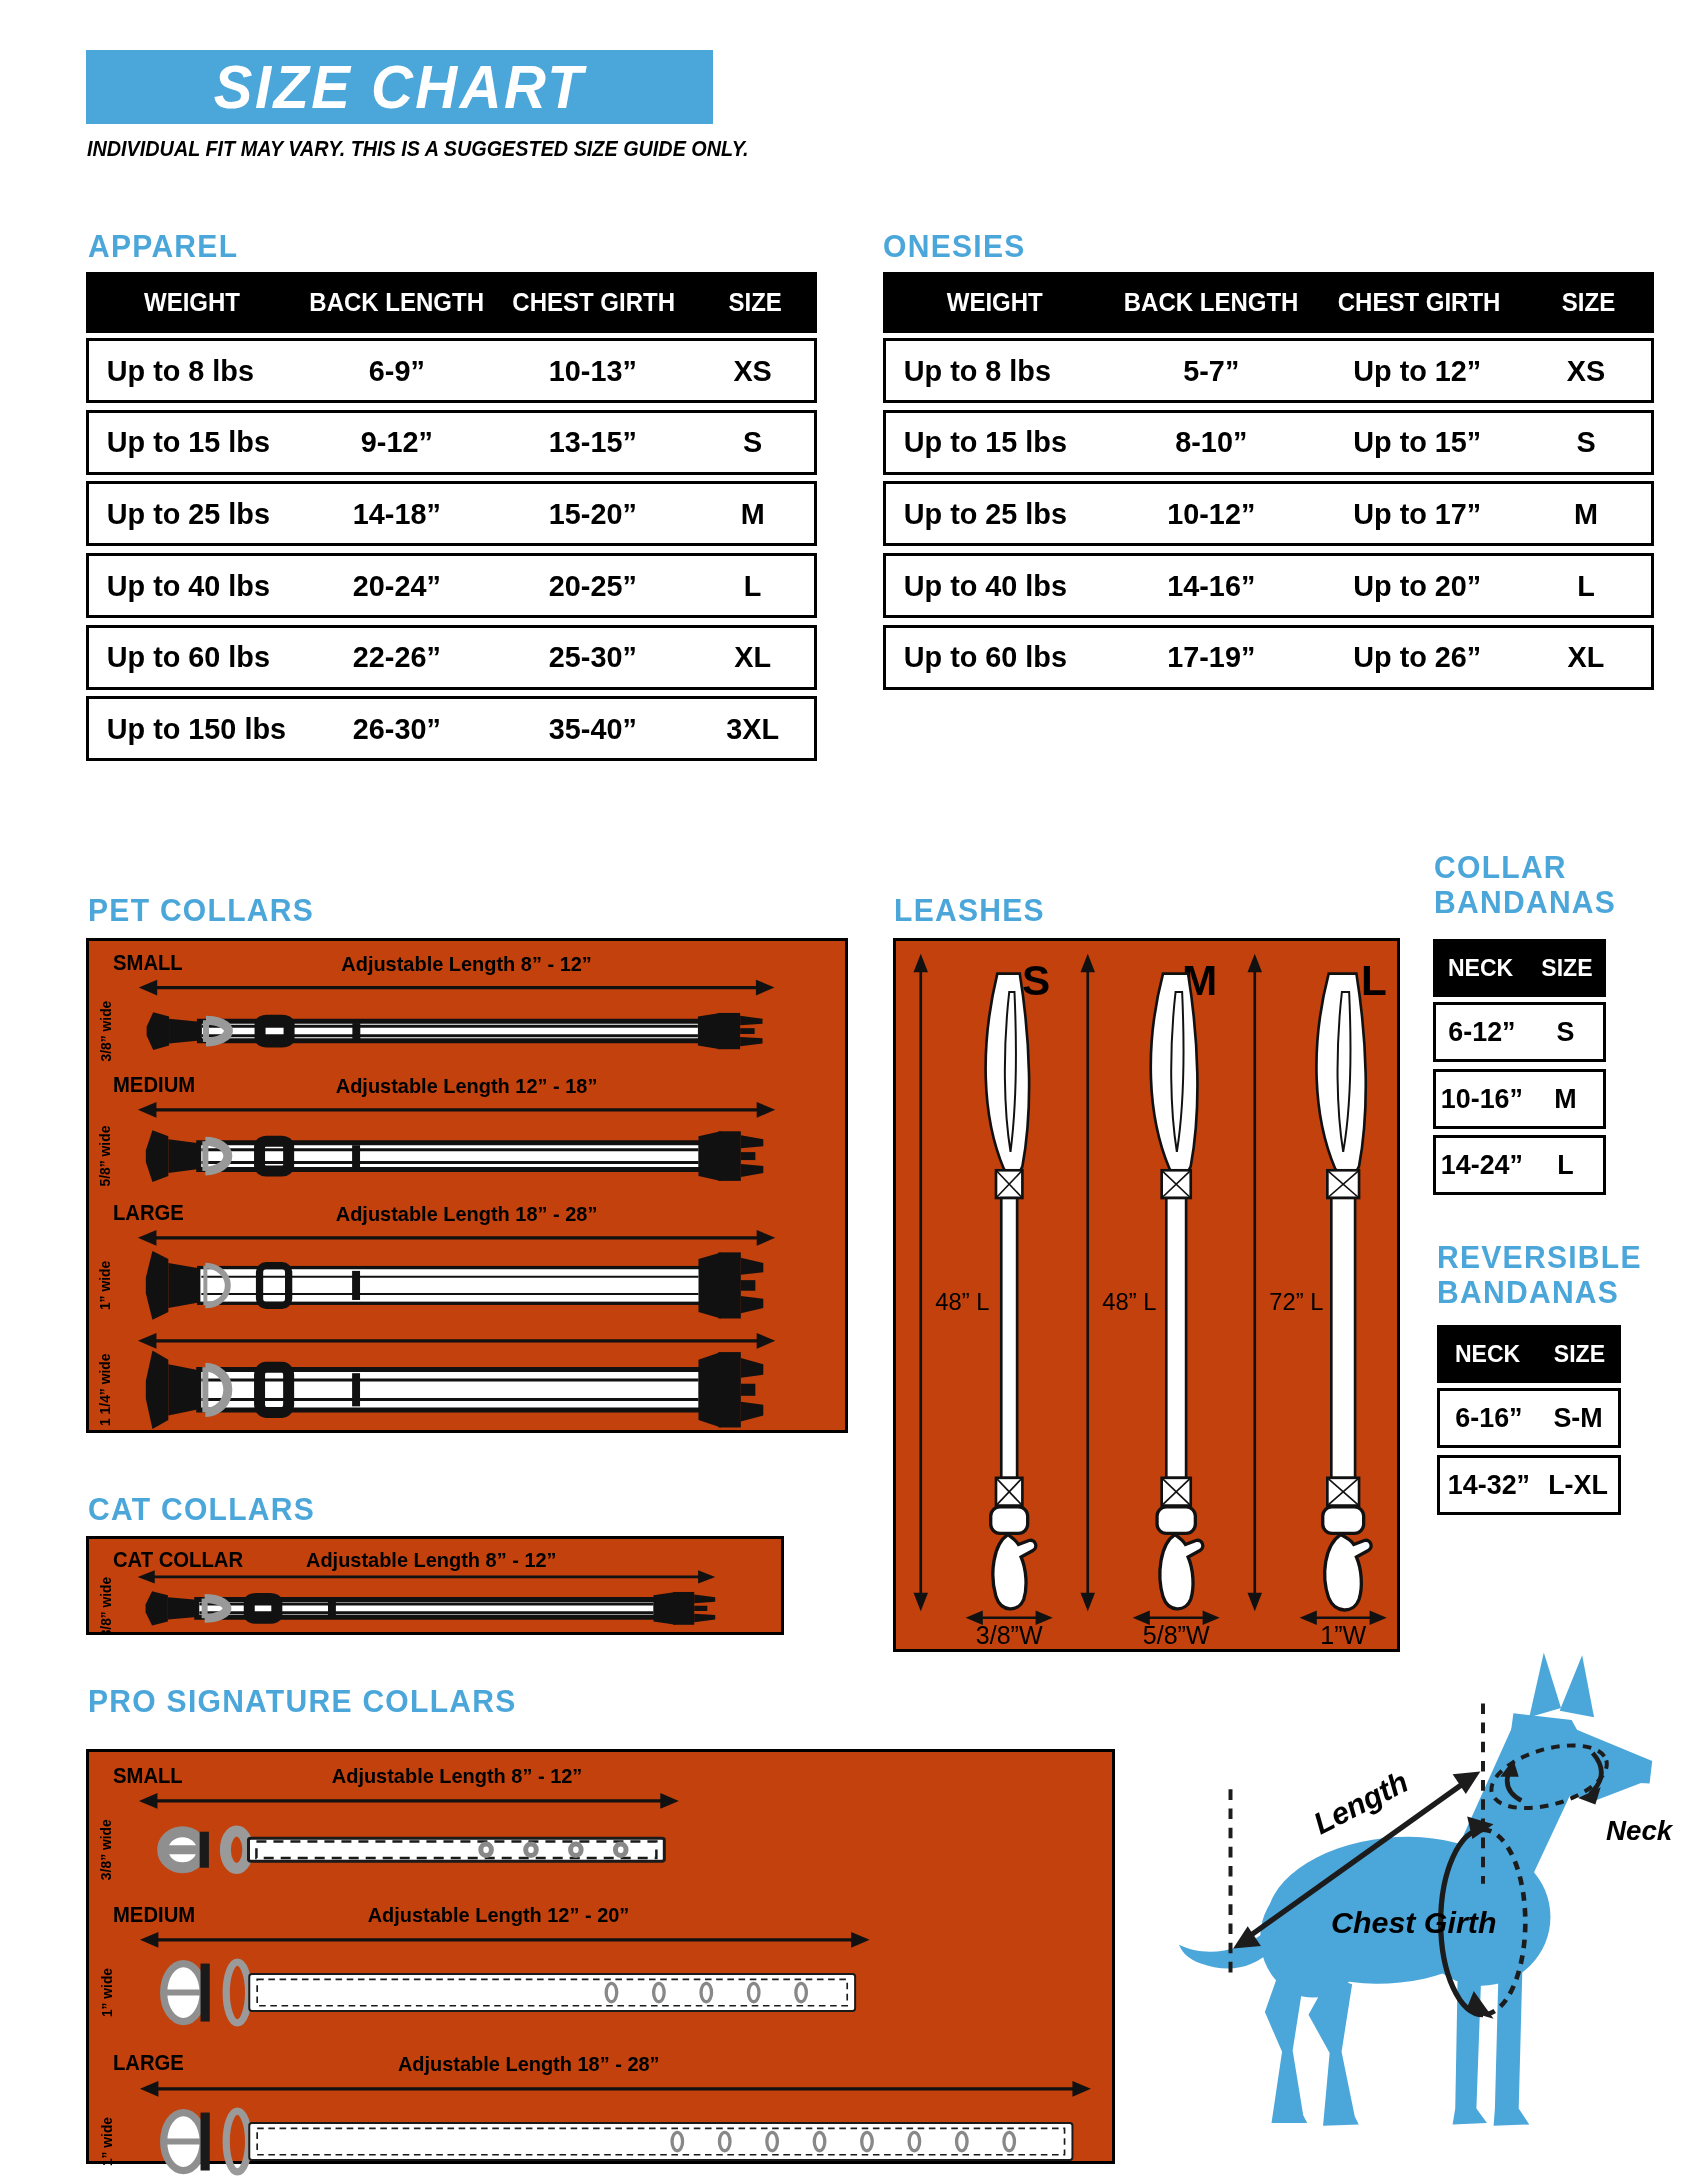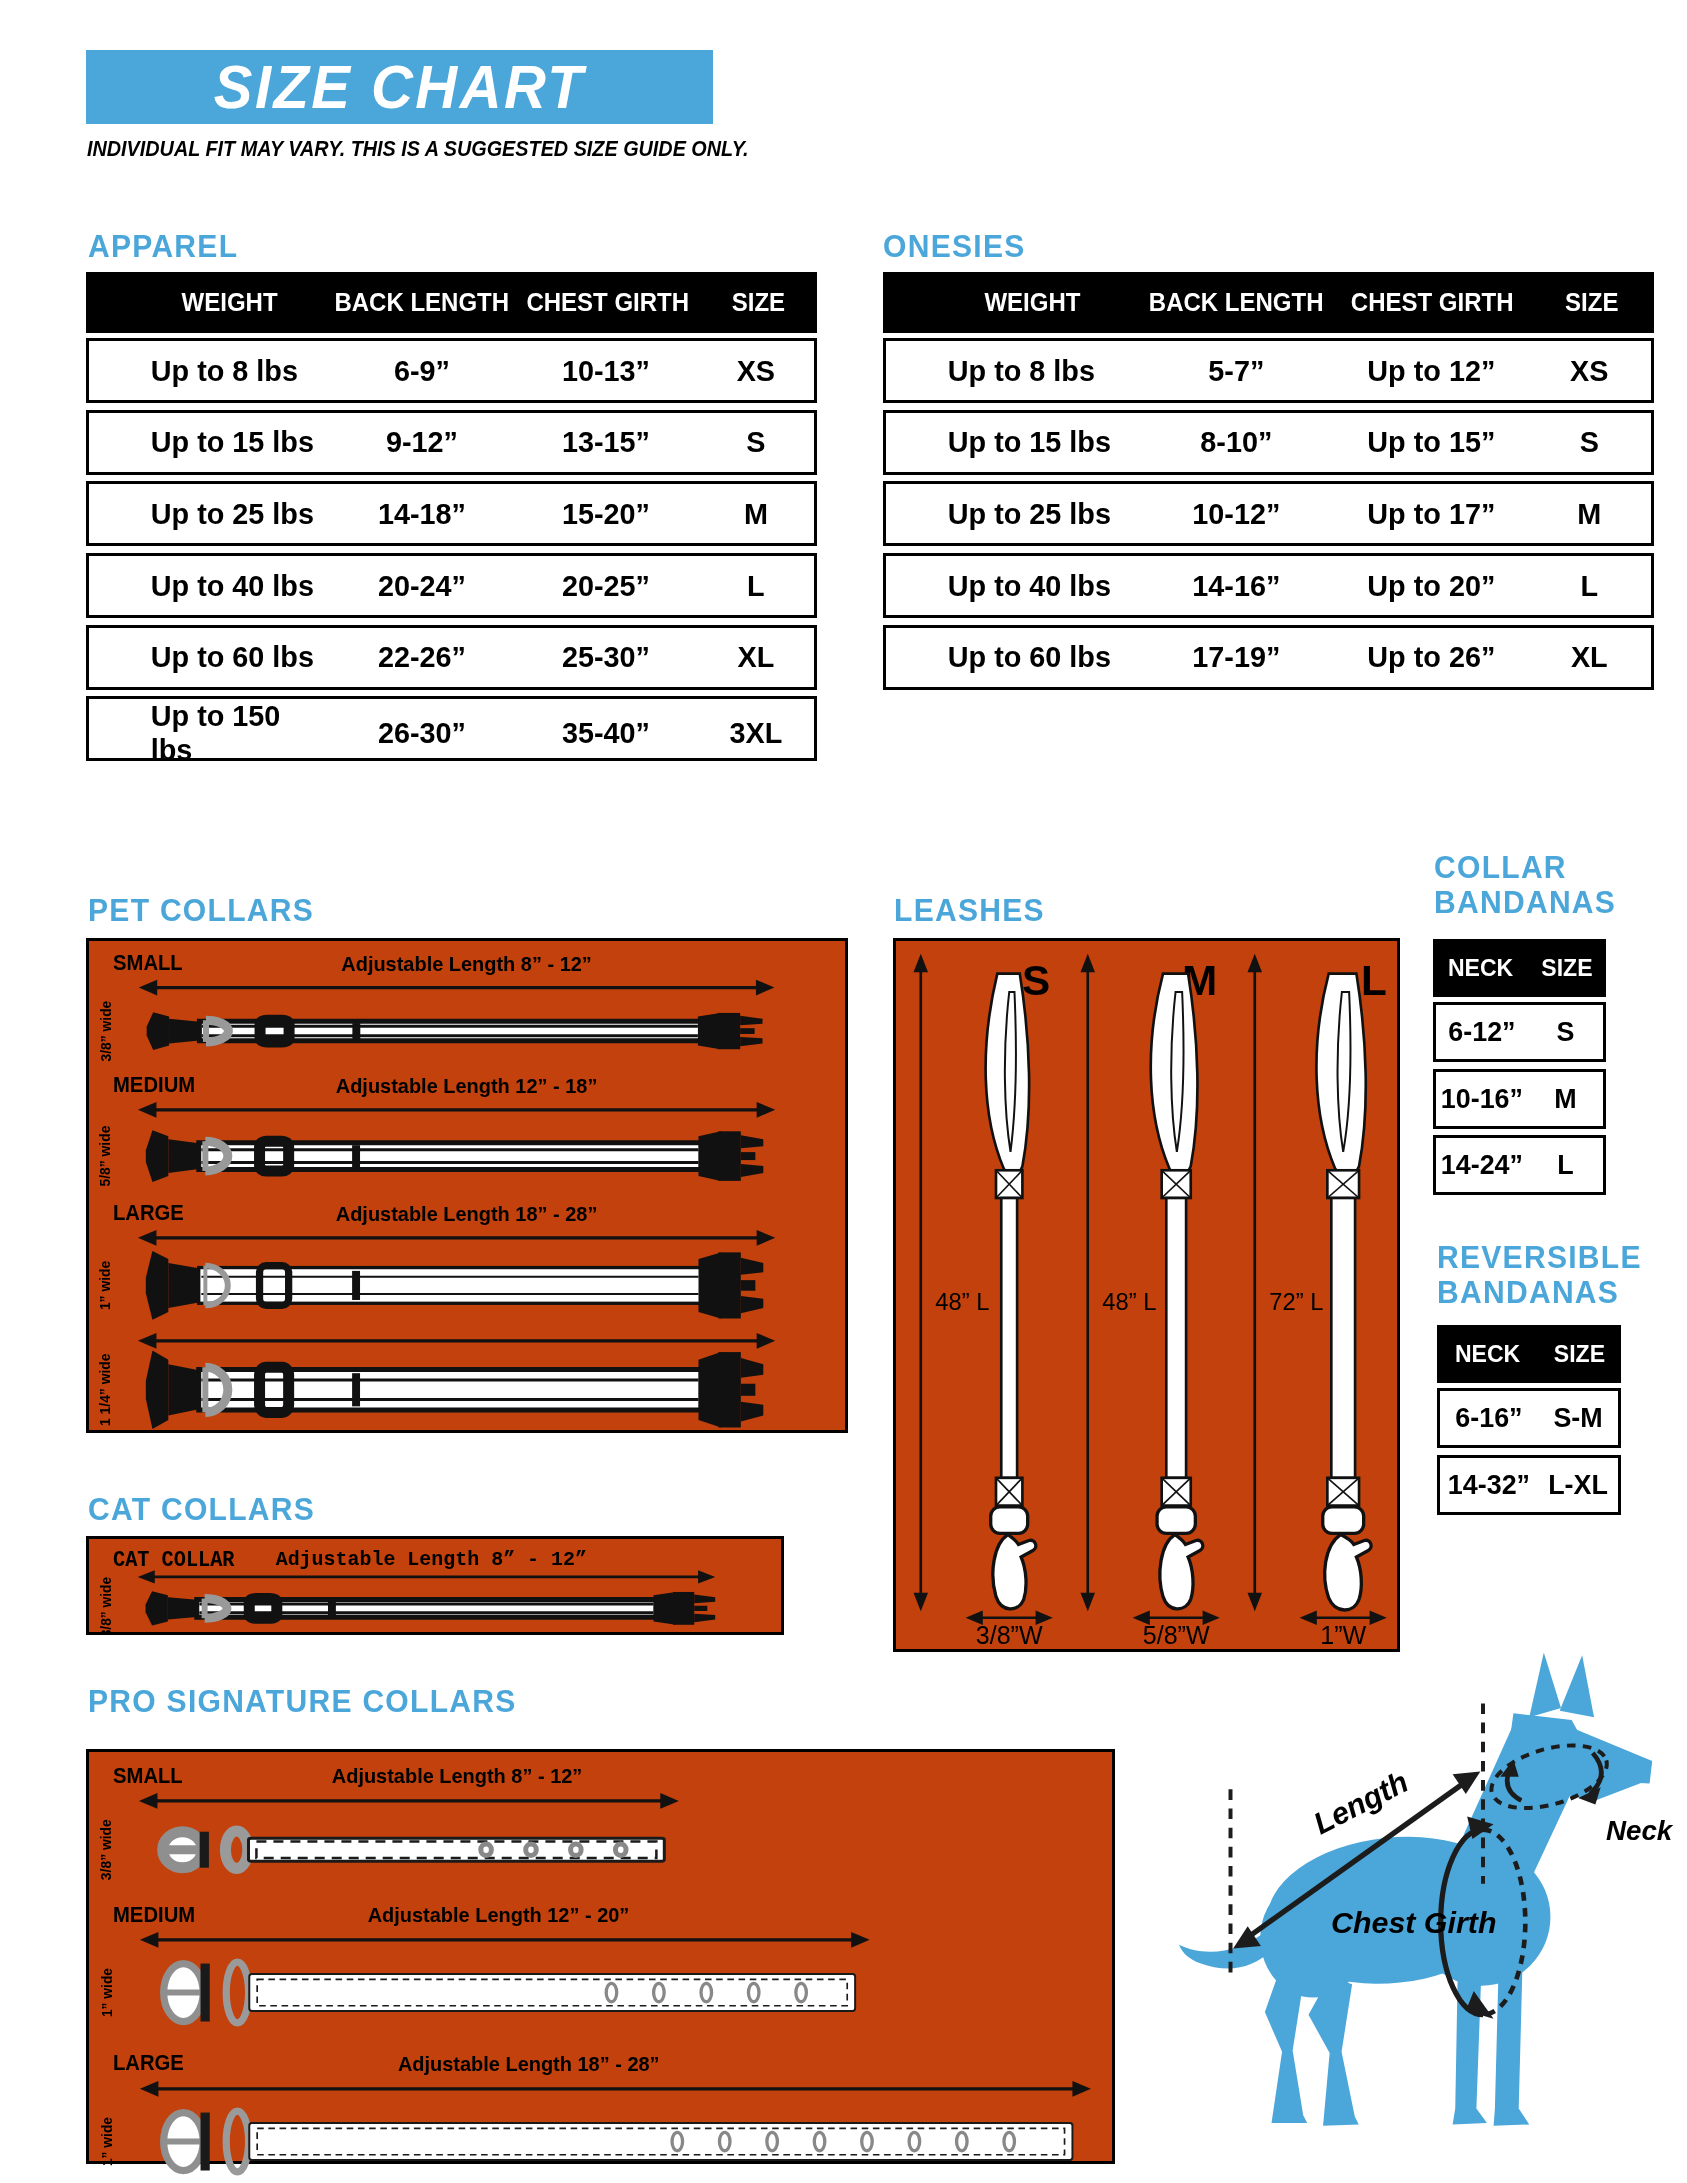--- a/index.html
+++ b/index.html
@@ -31,21 +31,21 @@
   .size-table .thead {
     background:#000; color:#fff; font-weight:bold; font-size:25px;
     height:61px; display:grid; align-items:center; margin-bottom:5.3px;
   }
   .size-table .trow {
     background:#fff; border:3.3px solid #000; box-sizing:border-box;
     height:65px; display:grid; align-items:center;
     font-size:30px; font-weight:bold; margin-bottom:6.6px;
   }
   .size-table .thead span, .size-table .trow span { text-align:center; transform:scaleX(0.96); }
-  .cols-4 { grid-template-columns:29% 27% 27% 17%;padding-left:44px; }
+  .cols-4 { grid-template-columns:29% 27% 27% 17%; }
   .cols-2 { grid-template-columns:55% 45%; }
   .col-weight { text-align:left !important; padding-left:18.5px; transform-origin:left; }
   .bandana .thead { font-size:24px; height:58px; }
   .bandana .trow  { font-size:28px; height:60px; }
 
   
   .panel { border:3.3px solid #000; box-sizing:border-box; background:#c2410c; }
 
   
   .collar-row { position:relative; }
@@ -415,21 +415,21 @@
   </div>
   <div class="trow cols-2">
     <span>14-32”</span>
     <span>L-XL</span>
   </div>
 </div>
 
 <div class="abs section-label" style="left:88px;top:1493px;">CAT COLLARS</div>
 <div class="abs panel" style="left:86px;top:1536px;width:698px;height:99px;padding-top:5.3px;">
   <div class="collar-row">
-    <div class="collar-head" style="height:25px;font-family:Liberation Mono, monospace;">
+    <div class="collar-head" style="height:25px;">
       <span class="collar-name">CAT COLLAR</span>
       <span class="collar-len" style="left:22%;width:55%;">Adjustable Length 8” - 12”</span>
     </div>
     <svg width="688" height="63" viewBox="0 0 1040 96">
       <text class="svg-wide" transform="rotate(-90 22 58)" x="22" y="66" text-anchor="middle">3/8” wide</text>
       <g>
         <line x1="90" y1="12" x2="930" y2="12" stroke="#111" stroke-width="4"></line>
         <polygon points="70,12 96,2 96,22" fill="#111"></polygon>
           <polygon points="950,12 924,2 924,22" fill="#111"></polygon>
       </g>

